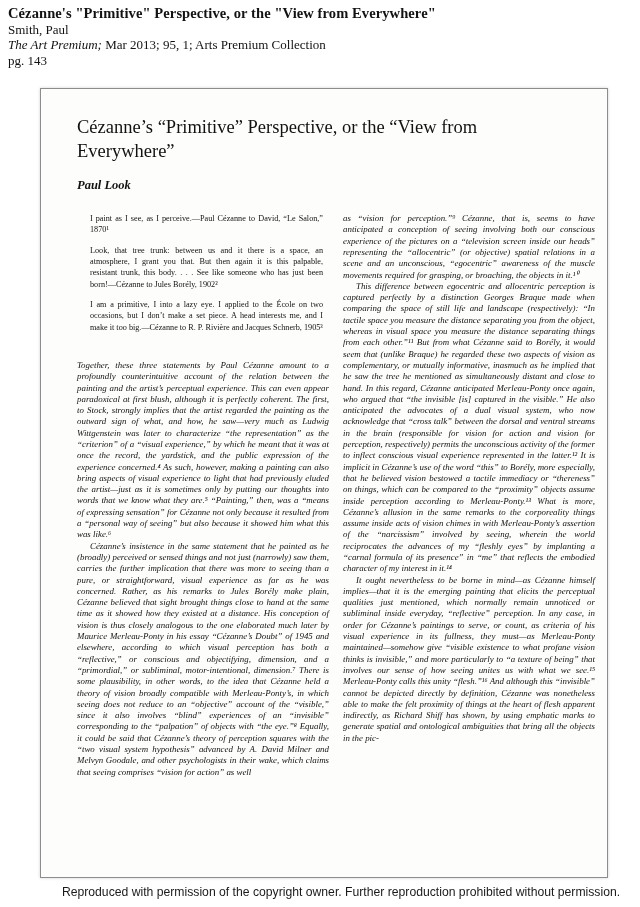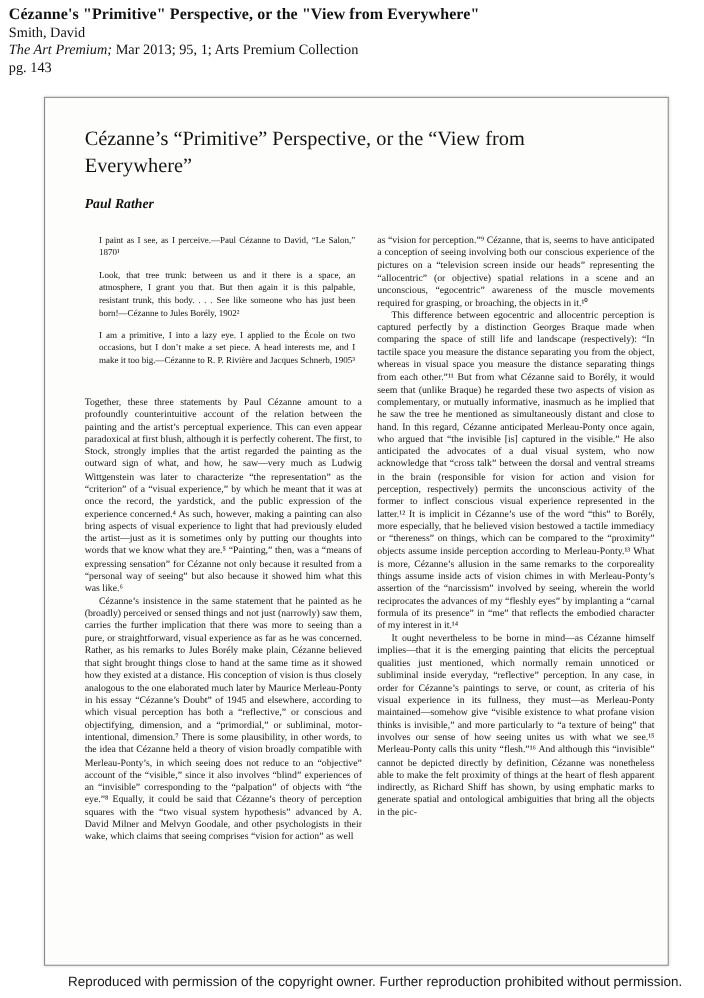--- a/index.html
+++ b/index.html
@@ -52,48 +52,49 @@
     font-size: 8.2px;
     line-height: 1.38;
     text-align: justify;
     padding: 0 6px 0 13px;
     margin-bottom: 9px;
   }
   .bodyp {
     font-size: 8.9px;
     line-height: 1.27;
     text-align: justify;
+    font-style: italic;
   }
   .bodyp.first-after-epi { margin-top: 27px; }
   .bodyp.indent { text-indent: 13px; }
 
   
   .perm-footer {
     position: absolute;
     left: 0; right: 0; top: 885px;
     text-align: center;
     font-family: Liberation Sans, sans-serif;
     font-size: 12.2px;
     color: #1a1a1a;
     padding-left: 42px;
   }
 </style>
 </head>
 <body>
 
 <div class="cite">
   <div class="cite-title">Cézanne's "Primitive" Perspective, or the "View from Everywhere"</div>
-  <div class="cite-line">Smith, David</div>
+  <div class="cite-line">Smith, Paul</div>
   <div class="cite-line"><span class="cite-journal-name">The Art Premium;</span><span> Mar 2013; 95, 1; Arts Premium Collection</span></div>
   <div class="cite-line">pg. 143</div>
 </div>
 
 <div class="scan">
   <h1 class="art-title">Cézanne’s “Primitive” Perspective, or the “View from Everywhere”</h1>
-  <div class="art-author">Paul Rather</div>
+  <div class="art-author">Paul Look</div>
 
   <div class="cols">
     <div class="col">
       <p class="epi">I paint as I see, as I perceive.—Paul Cézanne to David, “Le Salon,” 1870¹</p>
       <p class="epi">Look, that tree trunk: between us and it there is a space, an atmosphere, I grant you that. But then again it is this palpable, resistant trunk, this body. . . . See like someone who has just been born!—Cézanne to Jules Borély, 1902²</p>
       <p class="epi">I am a primitive, I into a lazy eye. I applied to the École on two occasions, but I don’t make a set piece. A head interests me, and I make it too big.—Cézanne to R. P. Rivière and Jacques Schnerb, 1905³</p>
       <p class="bodyp first-after-epi">Together, these three statements by Paul Cézanne amount to a profoundly counterintuitive account of the relation between the painting and the artist’s perceptual experience. This can even appear paradoxical at first blush, although it is perfectly coherent. The first, to Stock, strongly implies that the artist regarded the painting as the outward sign of what, and how, he saw—very much as Ludwig Wittgenstein was later to characterize “the representation” as the “criterion” of a “visual experience,” by which he meant that it was at once the record, the yardstick, and the public expression of the experience concerned.⁴ As such, however, making a painting can also bring aspects of visual experience to light that had previously eluded the artist—just as it is sometimes only by putting our thoughts into words that we know what they are.⁵ “Painting,” then, was a “means of expressing sensation” for Cézanne not only because it resulted from a “personal way of seeing” but also because it showed him what this was like.⁶</p>
       <p class="bodyp indent">Cézanne’s insistence in the same statement that he painted as he (broadly) perceived or sensed things and not just (narrowly) saw them, carries the further implication that there was more to seeing than a pure, or straightforward, visual experience as far as he was concerned. Rather, as his remarks to Jules Borély make plain, Cézanne believed that sight brought things close to hand at the same time as it showed how they existed at a distance. His conception of vision is thus closely analogous to the one elaborated much later by Maurice Merleau-Ponty in his essay “Cézanne’s Doubt” of 1945 and elsewhere, according to which visual perception has both a “reflective,” or conscious and objectifying, dimension, and a “primordial,” or subliminal, motor-intentional, dimension.⁷ There is some plausibility, in other words, to the idea that Cézanne held a theory of vision broadly compatible with Merleau-Ponty’s, in which seeing does not reduce to an “objective” account of the “visible,” since it also involves “blind” experiences of an “invisible” corresponding to the “palpation” of objects with “the eye.”⁸ Equally, it could be said that Cézanne’s theory of perception squares with the “two visual system hypothesis” advanced by A. David Milner and Melvyn Goodale, and other psychologists in their wake, which claims that seeing comprises “vision for action” as well</p>
     </div>
     <div class="col">

